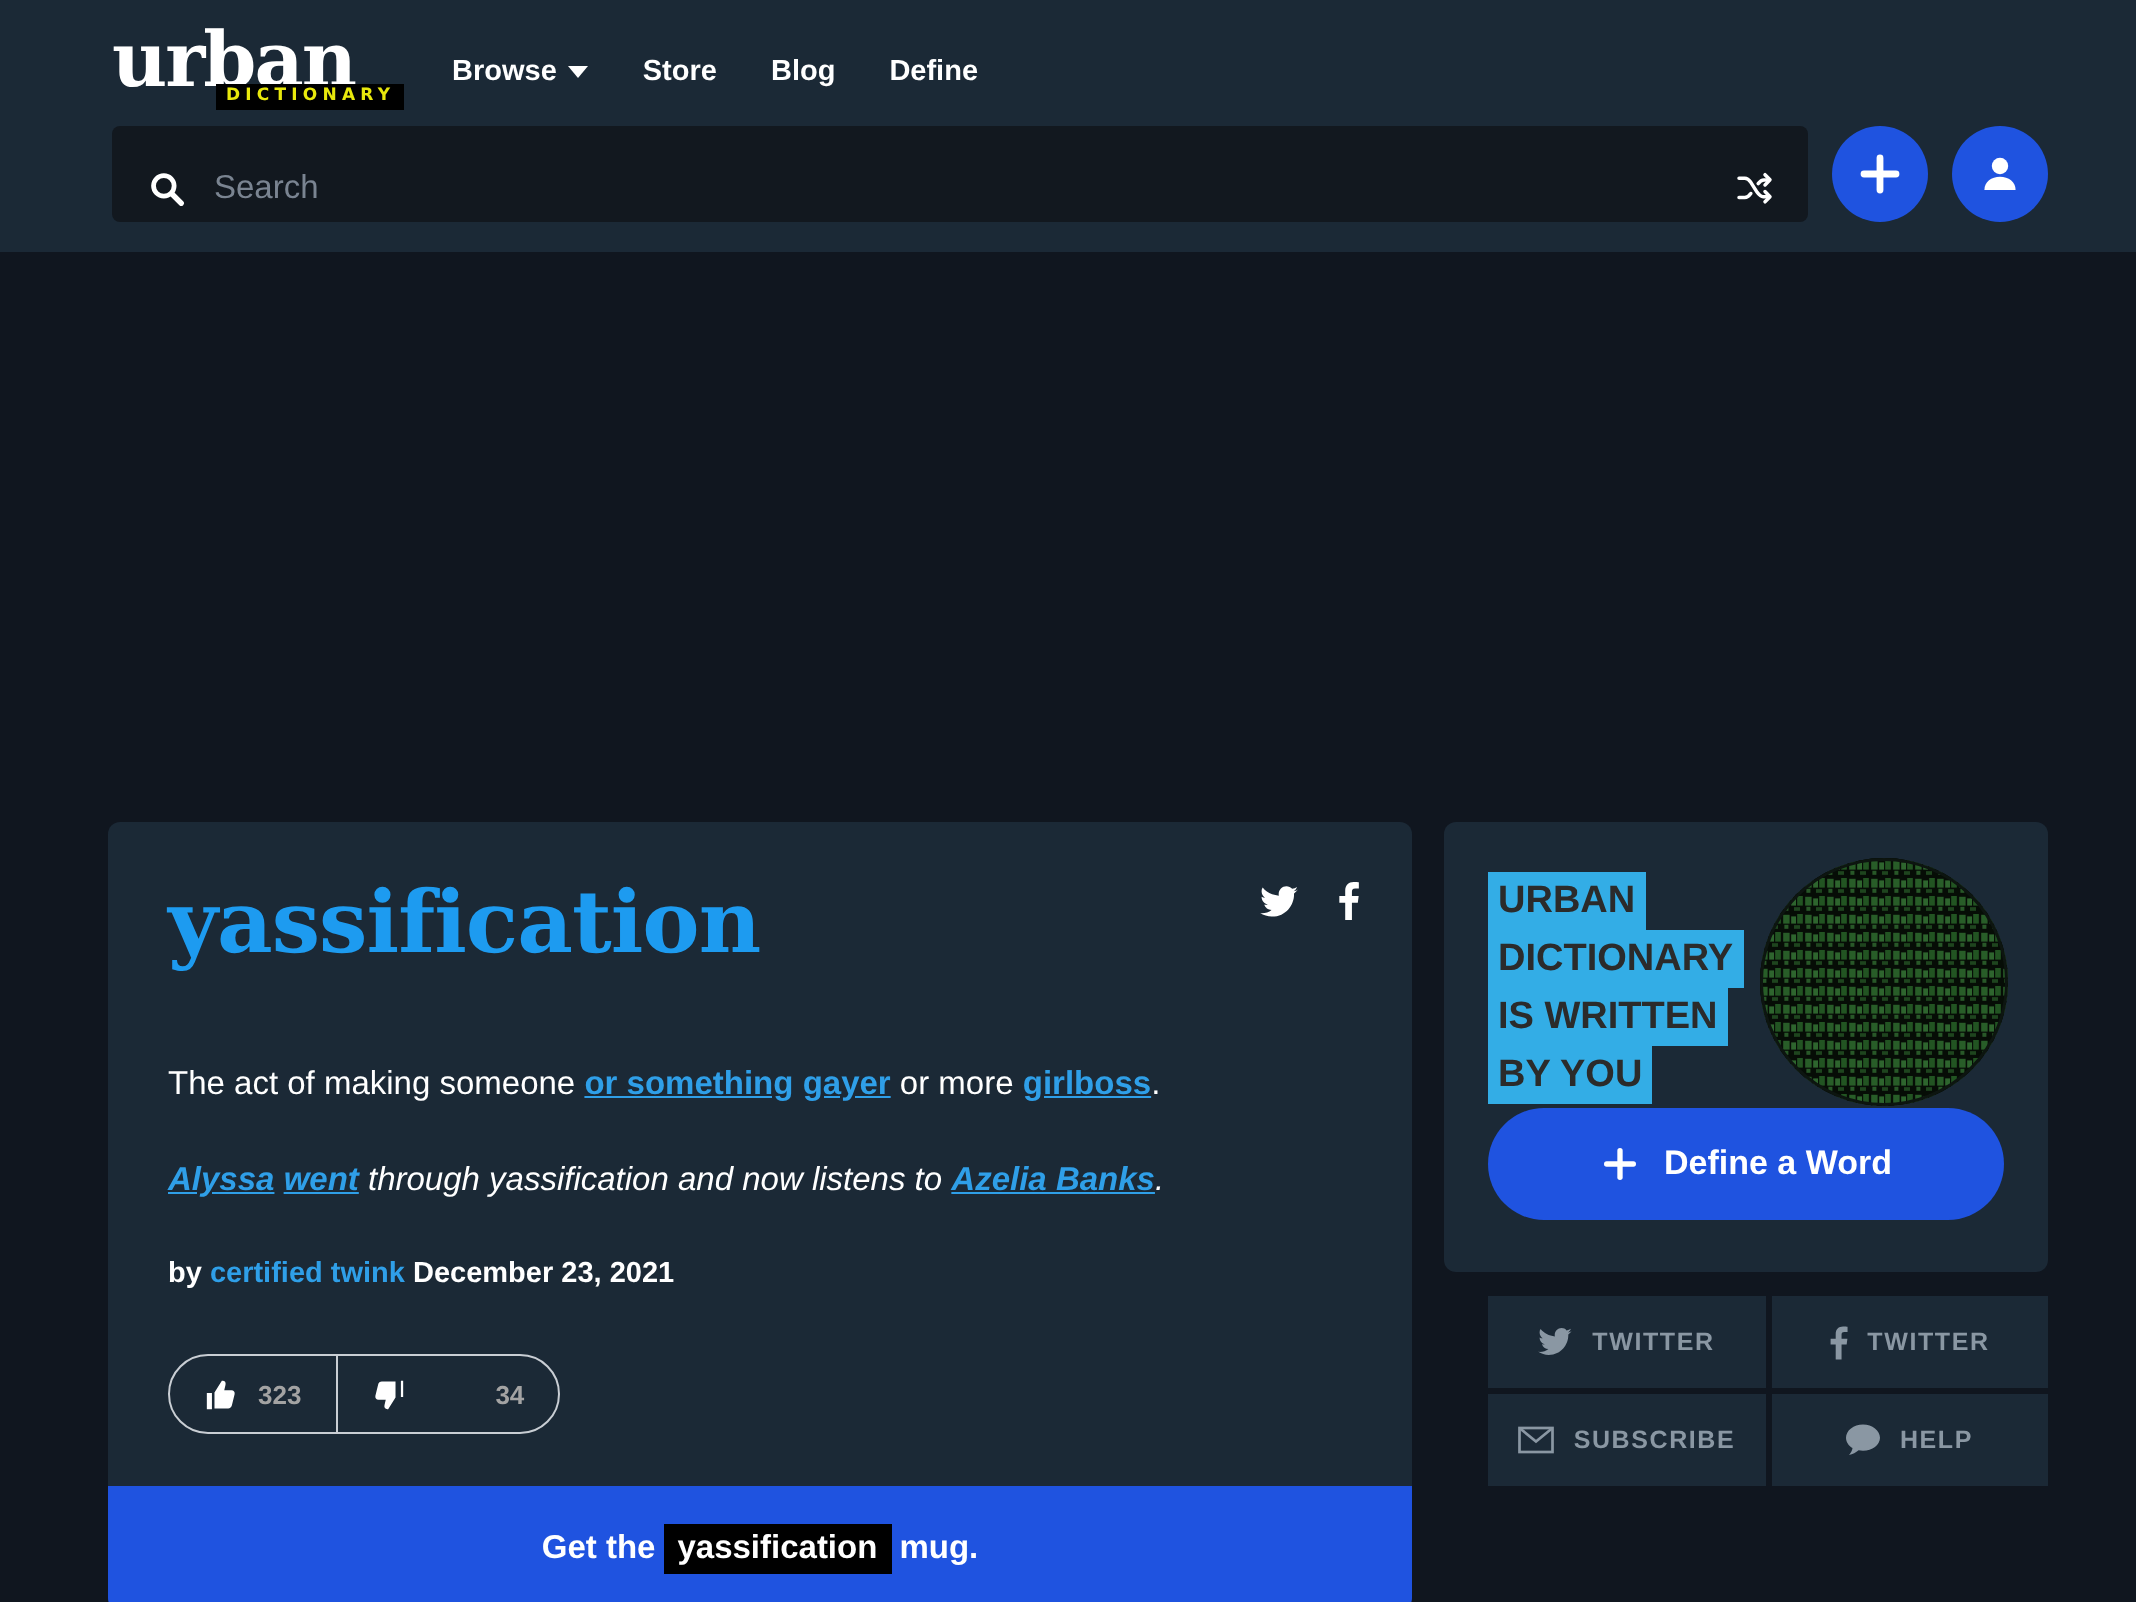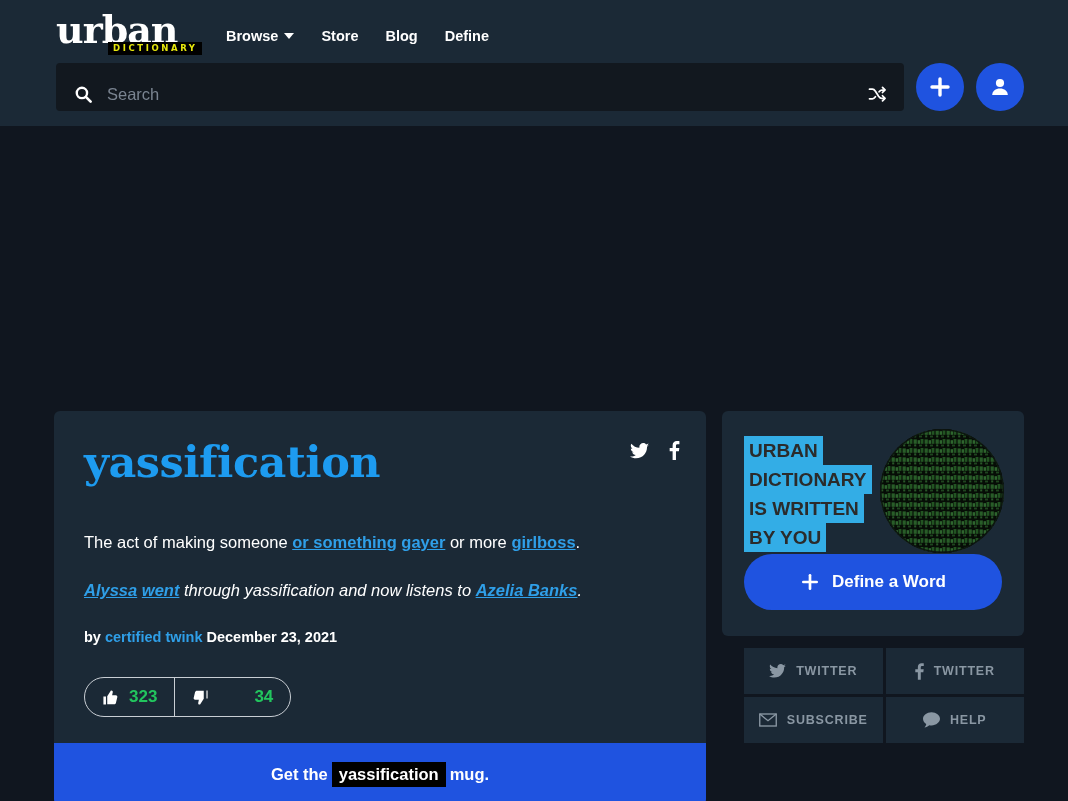--- a/index.html
+++ b/index.html
@@ -194,22 +194,22 @@
     height: 40px;
     overflow: hidden;
   }
   .vote-btn {
     display: flex;
     align-items: center;
     gap: 10px;
     padding: 0 17px;
     background: transparent;
     border: none;
-    color: #22c55e;
-    font-size: 17px;
+    color: #a3a3a3;
+    font-size: 13px;
     font-weight: 700;
     cursor: pointer;
     height: 100%;
   }
   .vote-btn + .vote-btn { border-left: 1px solid #c9ced4; gap: 45px; }
   .flag-btn {
     display: flex;
     align-items: center;
     gap: 9px;
     height: 40px;

